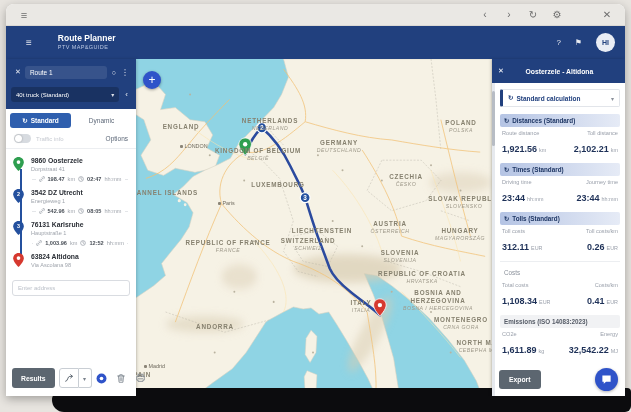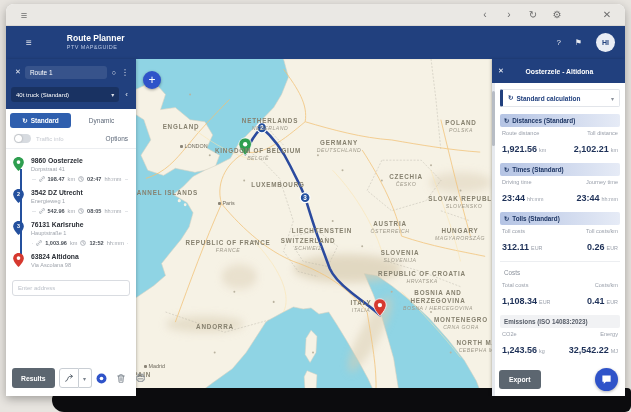--- a/index.html
+++ b/index.html
@@ -17,21 +17,21 @@
             display:flex; align-items:center; color:#6d6d6d; font-size:10px; }
   .chrome .ic { width:16px; text-align:center; cursor:default; }
   .chrome .menu { margin-left:10px; font-size:11px; }
   .chrome .spacer { flex:1; }
   .chrome .right { display:flex; gap:8px; margin-right:10px; align-items:center; }
   .chrome .close { margin-left:26px; }
 
   
   .appbar { position:absolute; left:0; top:22px; width:100%; height:33px; background:#21407e; display:flex; align-items:center; color:#fff; }
   .appbar .menu { margin-left:20px; font-size:10px; opacity:.85; }
-  .appbar .titles { margin-left:35px; line-height:1.15; }
+  .appbar .titles { margin-left:26px; line-height:1.15; }
   .appbar .t1 { font-size:8.5px; font-weight:bold; }
   .appbar .t2 { font-size:5.5px; color:#b9c6e2; letter-spacing:.4px; }
   .appbar .spacer { flex:1; }
   .appbar .hic { font-size:8px; margin-right:14px; opacity:.9; }
   .avatar { width:19px; height:19px; border-radius:50%; background:#e9edf5; color:#21407e; font-size:7px; font-weight:bold;
             display:flex; align-items:center; justify-content:center; margin-right:10px; }
 
   .main { position:absolute; left:0; top:55px; width:100%; height:337px; background:#f6f2e5; }
 
   
@@ -591,21 +591,21 @@
             </div>
           </div>
 
           <div class="sec">
             <div class="sec-h plain">
               <span>Emissions (ISO 14083:2023)</span>
             </div>
             <div class="sec-grid">
               <div class="cell L">
                   <div class="lbl">CO2e</div>
-                <div class="vrow"><span class="val">1,243.56</span><span class="unit">kg</span></div>
+                <div class="vrow"><span class="val">1,611.89</span><span class="unit">kg</span></div>
                 </div>
               <div class="cell R">
                   <div class="lbl">Energy</div>
                 <div class="vrow"><span class="val">32,542.22</span><span class="unit">MJ</span></div>
                 </div>
             </div>
           </div>
         </div>
 
         <div class="rp-foot">

